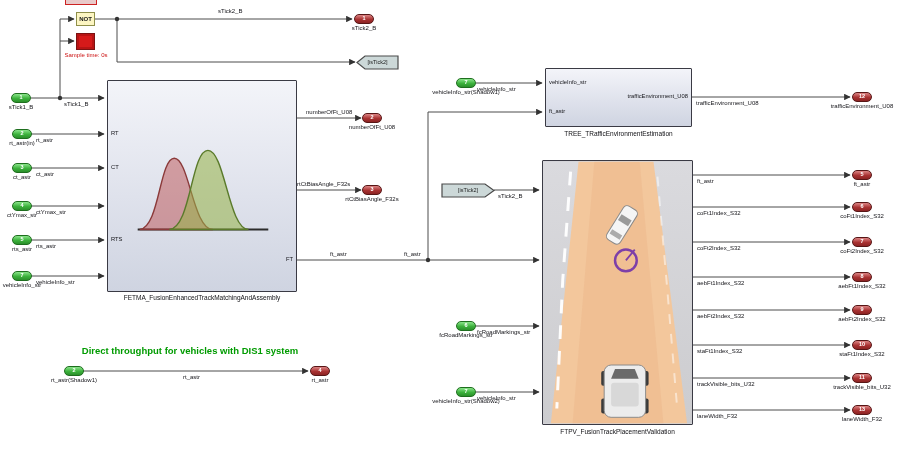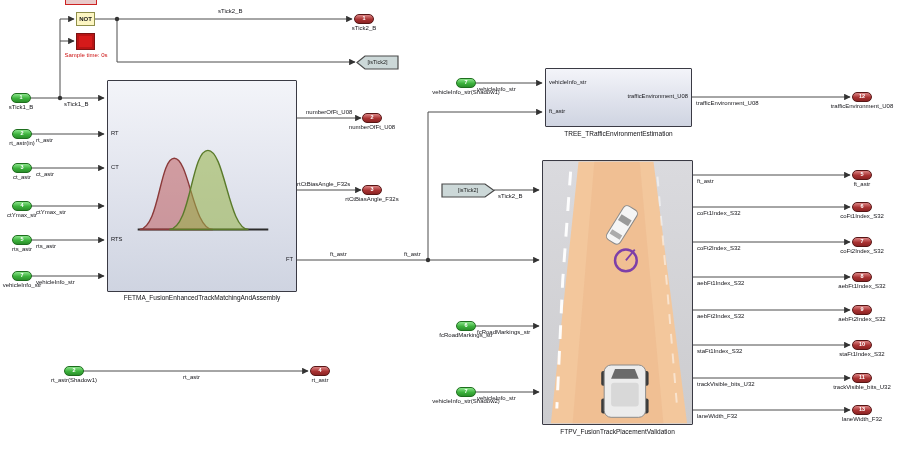--- a/index.html
+++ b/index.html
@@ -109,20 +109,21 @@
         <rect x="-3" y="40" width="7" height="15" rx="2" fill="#3a3a3a"></rect>
         <rect x="38" y="40" width="7" height="15" rx="2" fill="#3a3a3a"></rect>
         <rect x="0" y="6" width="42" height="53" rx="7" fill="#ececec" stroke="#8a8a8a" stroke-width="1"></rect>
         <path d="M7,20 L35,20 L31,10 L11,10 Z" fill="#6a6a6a"></path>
         <rect x="7" y="24" width="28" height="24" rx="3" fill="#d8d8d8"></rect>
       </g>
     </svg>
   </div>
   <div class="block-name" style="left:542px;top:428px;width:151px;">FTPV_FusionTrackPlacementValidation</div>
 
+  <div id="annotation">Direct throughput for vehicles with DIS1 system</div>
 
   <svg id="wires-svg" class="overlay" width="900" height="452">
     <defs>
       <marker id="arr" viewBox="0 0 10 10" refX="9" refY="5" markerWidth="6.5" markerHeight="6.5" orient="auto">
         <path d="M0,0 L10,5 L0,10 z" fill="#333"></path>
       </marker>
     </defs>
   <polyline points="31,98 104,98" fill="none" stroke="#4d4d4d" stroke-width="1" marker-end="url(#arr)"></polyline>
       <polyline points="60,98 60,19 74,19" fill="none" stroke="#4d4d4d" stroke-width="1" marker-end="url(#arr)"></polyline>
       <polyline points="60,41 74,41" fill="none" stroke="#4d4d4d" stroke-width="1" marker-end="url(#arr)"></polyline>

